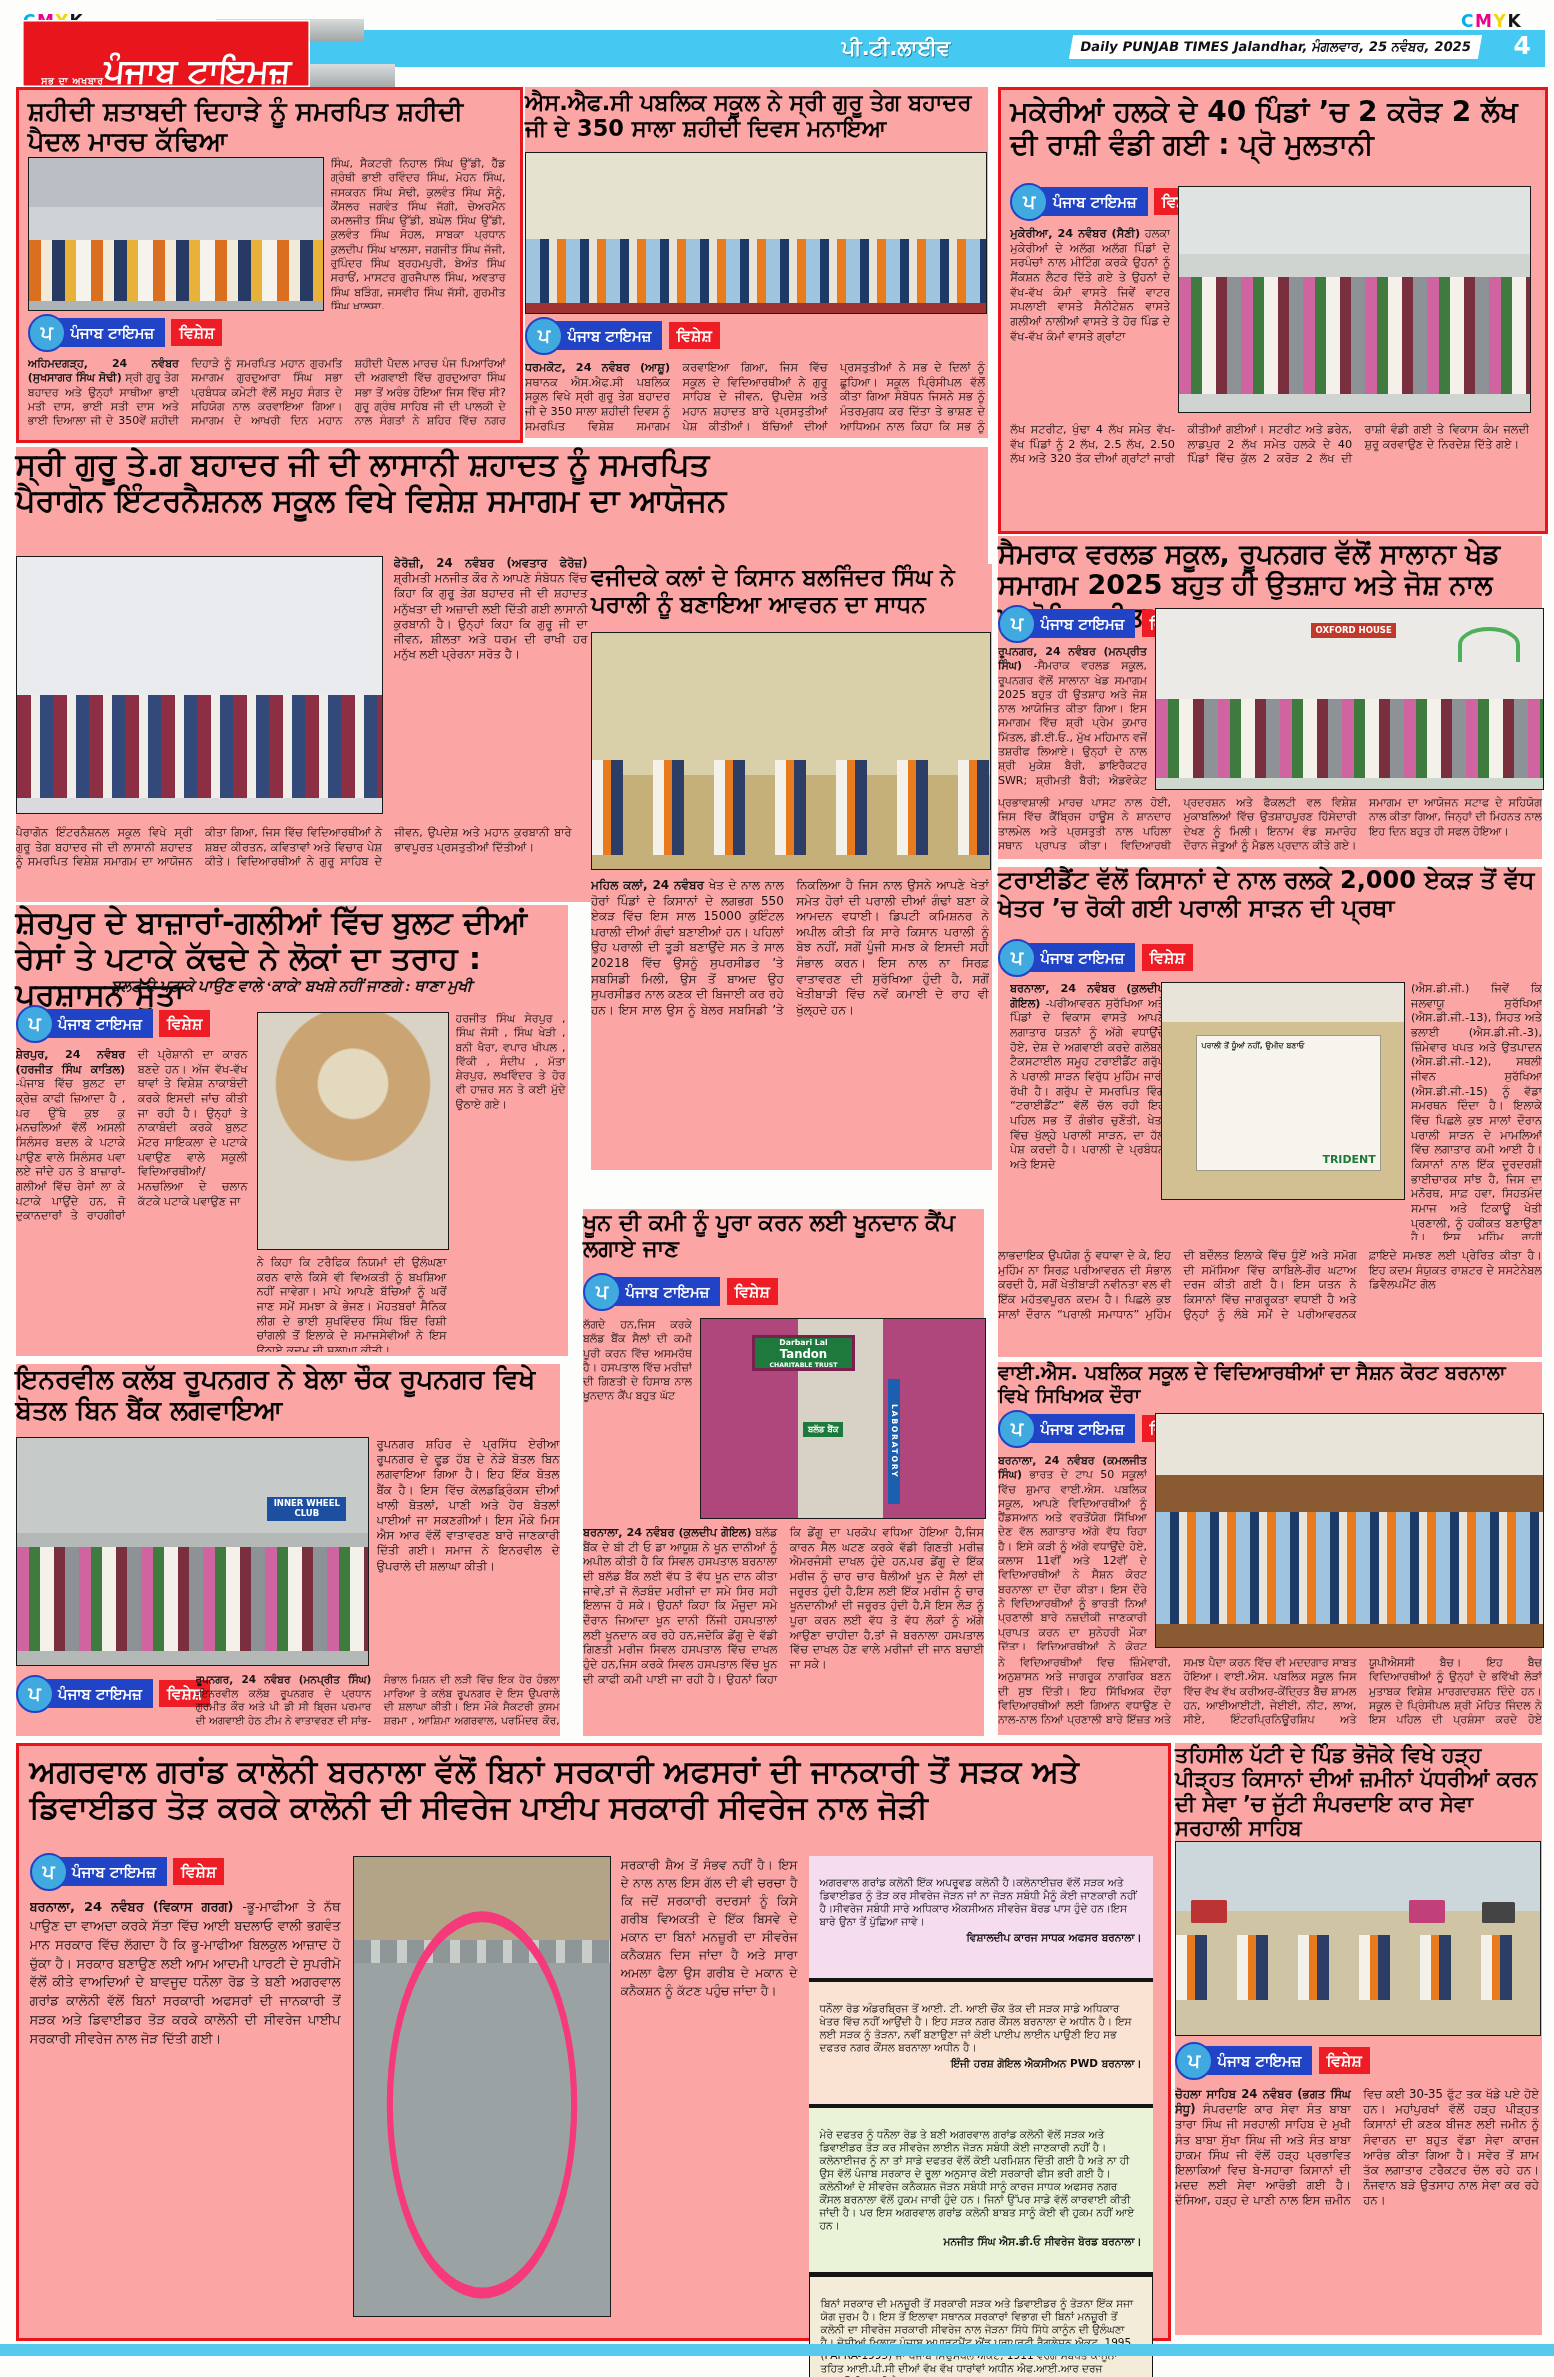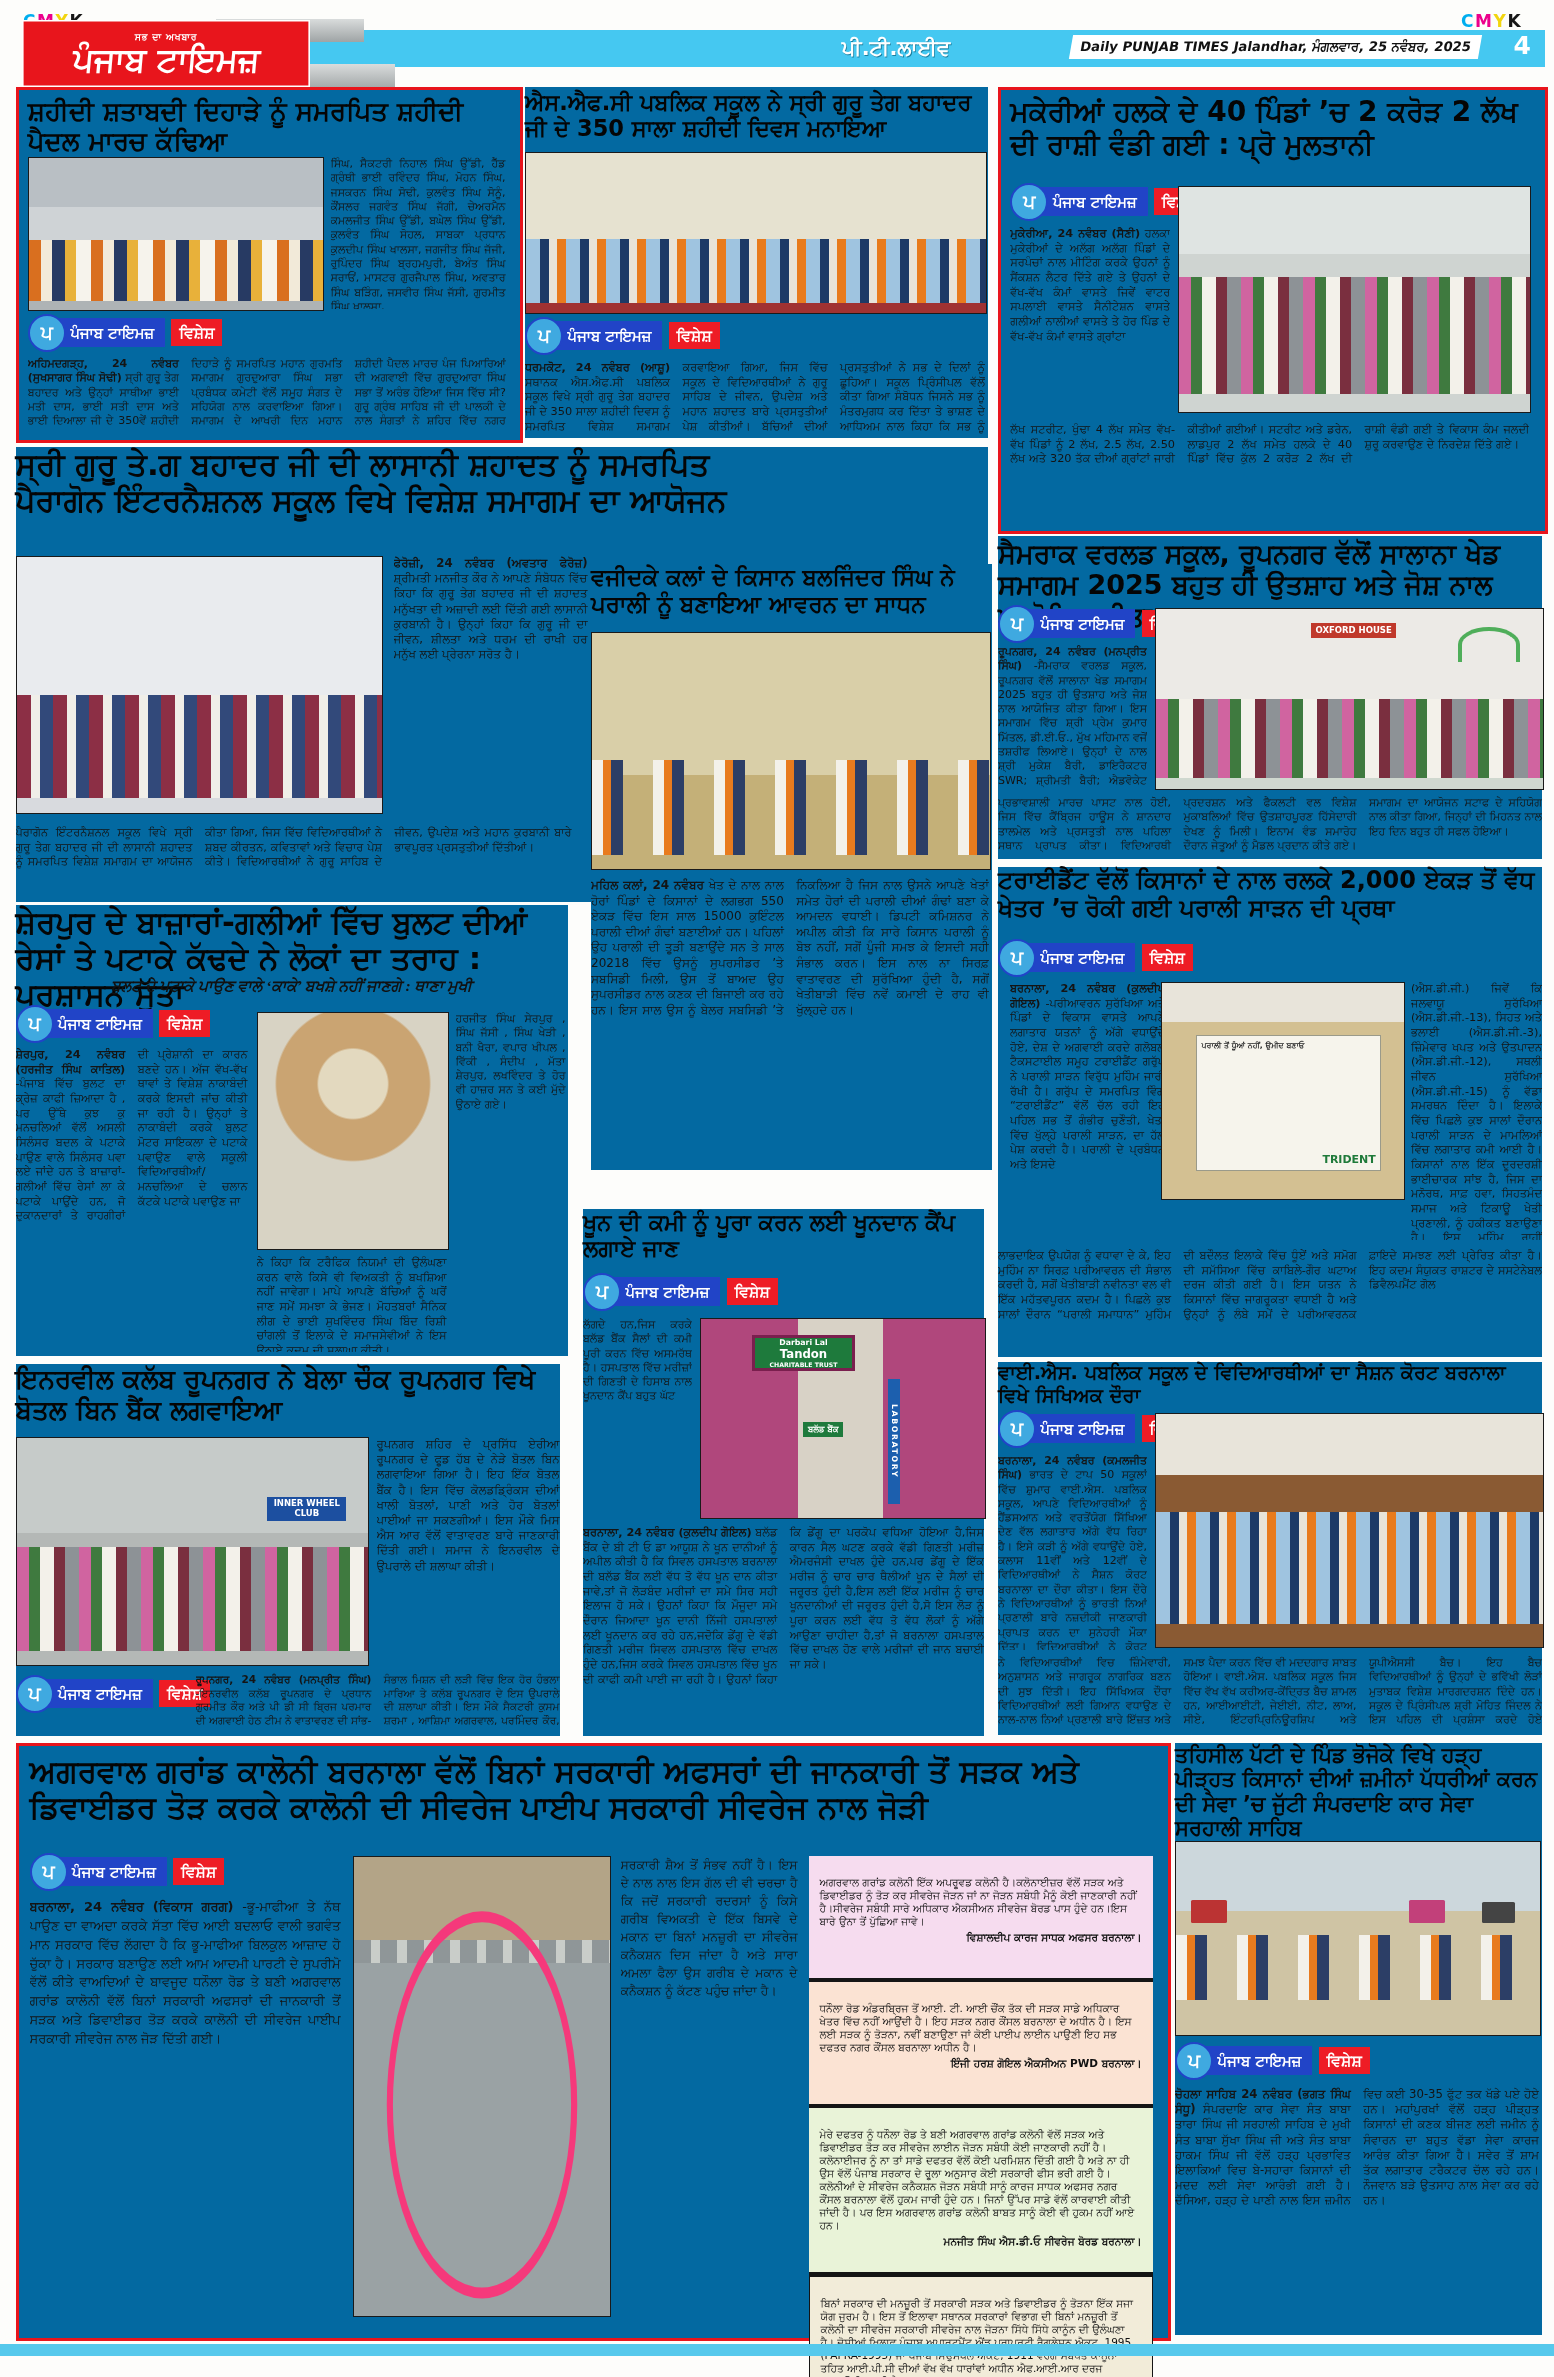--- a/index.html
+++ b/index.html
@@ -1,19 +1,19 @@
 <!DOCTYPE html>
 <html style="font-size:12.4px"><head>
 <meta charset="utf-8">
 <style>
   html,body{margin:0;padding:0}
   body{width:1554px;height:2377px;position:relative;background:#fdfdfb;
        font-family:"DejaVu Sans","Liberation Sans",sans-serif;color:#111;overflow:hidden}
   .abs{position:absolute}
-  .art{position:absolute;background:#0369a1}
+  .art{position:absolute;background:#fca5a5}
   .redbox{border:3.1px solid #e8151c}
   .hl{font-weight:800;color:#050505;line-height:1.16;letter-spacing:0}
   .sub{font-family:"Liberation Serif","DejaVu Serif",serif;font-style:italic;font-weight:700;text-align:center}
   .btxt{text-align:justify;overflow:hidden;line-height:1.3;color:#141414}
   .cols2{column-count:2;column-gap:12.4px}
   .cols3{column-count:3;column-gap:12.4px}
   .dl{font-weight:700}
   
   .badge{position:absolute;display:flex;align-items:center;height:31px}
   .b-circ{width:34px;height:34px;border-radius:50%;background:#3fa9e0;border:2.3px solid #2144c7;color:#fff;
@@ -29,21 +29,21 @@
   .band-d{background:repeating-linear-gradient(90deg,#8c2f45 0 14px,#f0eee8 14px 23px,#32497a 23px 36px)}
   .band-e{background:repeating-linear-gradient(90deg,#f3f1ea 0 11px,#e87b1e 11px 18.7px,#2c3e66 18.7px 31px,rgba(0,0,0,0) 31px 61px)}
   .sgn{position:absolute;color:#fff;font-weight:700;text-align:center;line-height:1.15;padding:2.3px 4.7px}
   .svert{writing-mode:vertical-rl;letter-spacing:1.6px}
   
   #banner{position:absolute;left:318;top:29.5px;left:247px;width:1298px;height:37px;background:#45c8f1;
           display:flex;align-items:center;justify-content:center}
   .cmyk span{font-weight:800;font-size:17px;margin-right:1.6px}
   .cl0{color:#00aeef}.cl1{color:#ec008c}.cl2{color:#f2d50f}.cl3{color:#161616}
   #logo-slab1,#logo-slab2{position:absolute;background:linear-gradient(#d9dcdc,#9fa4a5)}
-  #logobox{position:absolute;background:#e8151c;box-shadow:0 0 0 1.6px #fff inset;display:flex;flex-direction:column;align-items:center;justify-content:center}
+  #logobox{position:absolute;background:#e8151c;box-shadow:0 0 0 1.6px #fff inset;display:flex;align-items:flex-end;justify-content:center}
   
   .qbox{position:relative;padding:20px 11px;overflow:hidden}
   .qbox .sig{display:block;text-align:right;font-weight:800;margin-top:3.1px}
   .qsep{height:3.9px;background:#151515}
 </style>
 </head>
 <body>
 
 <div class="abs cmyk" style="left:23px;top:11px">
   <span class="cl0">C</span><span class="cl1">M</span><span class="cl2">Y</span><span class="cl3">K</span>

